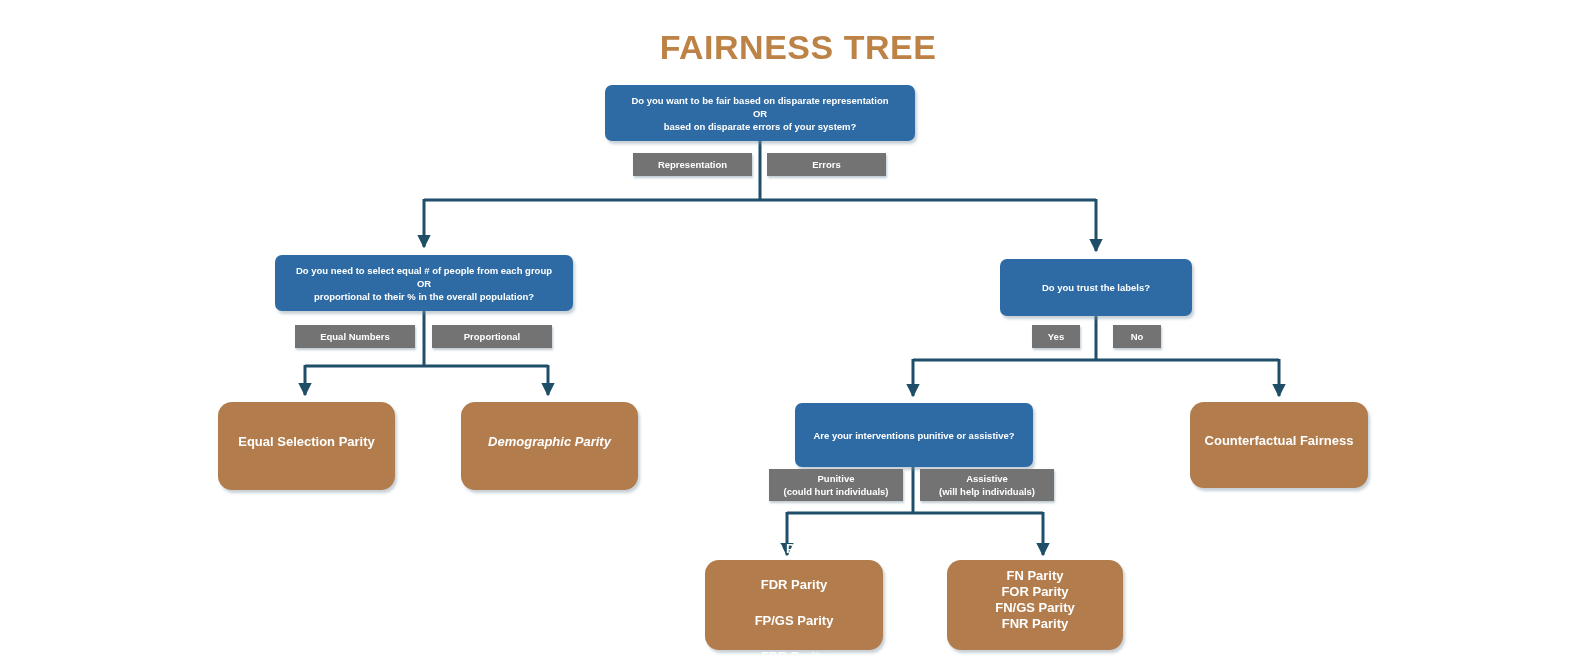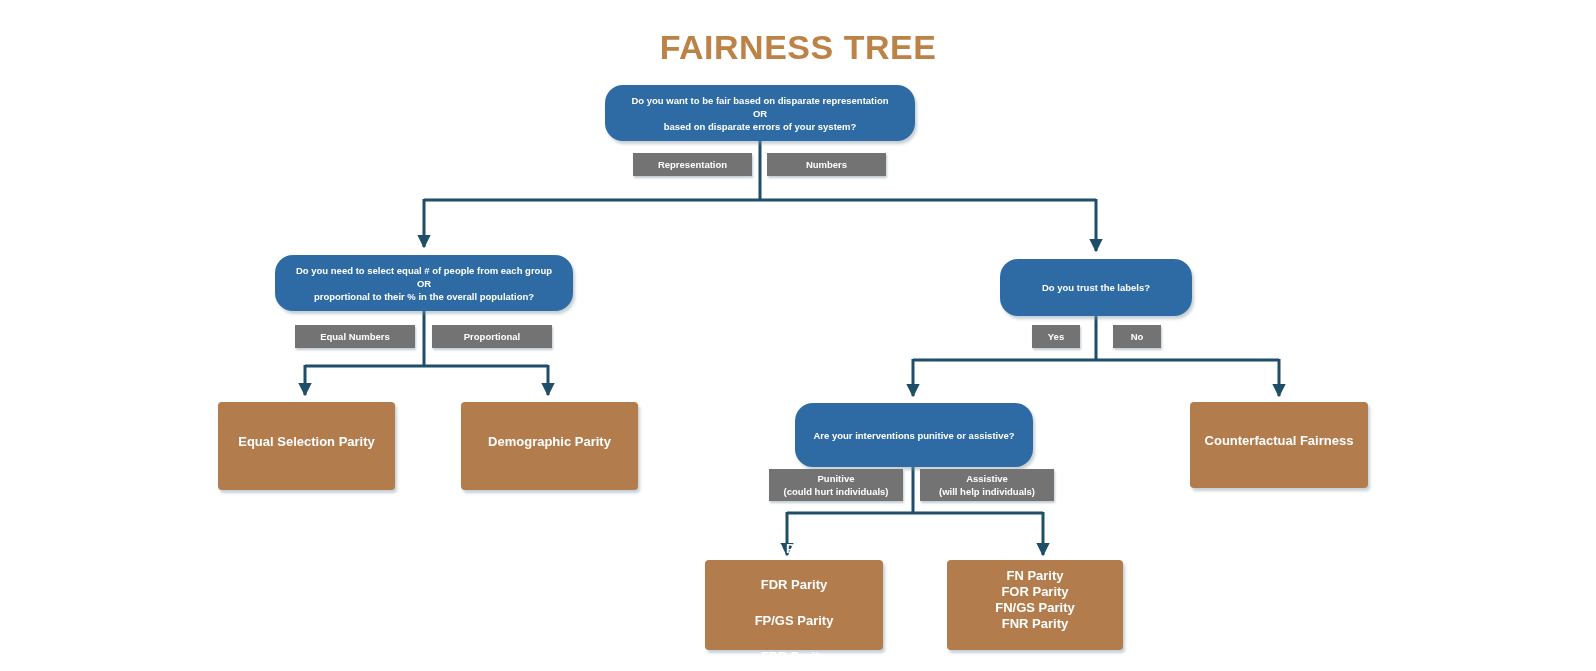--- a/index.html
+++ b/index.html
@@ -7,35 +7,35 @@
     position:relative;width:1596px;height:671px;background:#ffffff;overflow:hidden;
     font-family:"Liberation Sans","DejaVu Sans",sans-serif;
   }
   #wires{position:absolute;left:0;top:0;width:1596px;height:671px;}
   .abs{position:absolute;box-sizing:border-box;}
   .title{
     width:100%;text-align:center;top:28px;left:0;
     font-size:34px;font-weight:bold;color:#bd8246;letter-spacing:0.5px;
   }
   .qnode{
-    background:#2e6ba4;border-radius:18px;color:#ffffff;font-weight:bold;
+    background:#2e6ba4;border-radius:7px;color:#ffffff;font-weight:bold;
     display:flex;flex-direction:column;align-items:center;justify-content:center;
     box-shadow:2px 3px 3px rgba(130,150,165,0.45);
     text-align:center;
   }
   .qline{font-size:9.5px;line-height:13px;white-space:nowrap;}
   .ans{
     background:#737373;color:#ffffff;font-weight:bold;
     display:flex;flex-direction:column;align-items:center;justify-content:center;
     box-shadow:1px 2px 2px rgba(140,160,175,0.55);
     text-align:center;
   }
   .ansline{font-size:9.5px;line-height:13px;white-space:nowrap;}
   .leaf{
-    background:#b27c4d;border-radius:4px;color:#ffffff;font-weight:bold;
+    background:#b27c4d;border-radius:14px;color:#ffffff;font-weight:bold;
     display:flex;flex-direction:column;align-items:center;justify-content:center;
     box-shadow:2px 3px 3px rgba(130,150,165,0.45);
     text-align:center;padding-bottom:8px;
   }
   .leafline{font-size:13px;line-height:16px;white-space:nowrap;}
 </style>
 </head>
 <body>
 
 <div id="canvas">
@@ -74,21 +74,21 @@
 
   <div class="abs qnode" style="left:605px;top:85px;width:310px;height:56px;">
     <div class="qline">Do you want to be fair based on disparate representation</div>
     <div class="qline">OR</div>
     <div class="qline">based on disparate errors of your system?</div>
   </div>
   <div class="abs ans" style="left:633px;top:153px;width:119px;height:23px;">
     <div class="ansline">Representation</div>
   </div>
   <div class="abs ans" style="left:767px;top:153px;width:119px;height:23px;">
-    <div class="ansline">Numbers</div>
+    <div class="ansline">Errors</div>
   </div>
 
   <div class="abs qnode" style="left:275px;top:255px;width:298px;height:56px;">
     <div class="qline">Do you need to select equal # of people from each group</div>
     <div class="qline">OR</div>
     <div class="qline">proportional to their % in the overall population?</div>
   </div>
   <div class="abs ans" style="left:295px;top:325px;width:120px;height:23px;">
     <div class="ansline">Equal Numbers</div>
   </div>
@@ -114,21 +114,21 @@
     <div class="ansline">(could hurt individuals)</div>
   </div>
   <div class="abs ans" style="left:920px;top:469px;width:134px;height:32px;">
     <div class="ansline">Assistive</div>
     <div class="ansline">(will help individuals)</div>
   </div>
 
   <div class="abs leaf" style="left:218px;top:402px;width:177px;height:88px;">
     <div class="leafline">Equal Selection Parity</div>
   </div>
-  <div class="abs leaf" style="left:461px;top:402px;width:177px;height:88px;">
+  <div class="abs leaf" style="left:461px;top:402px;width:177px;height:88px;font-style:italic;">
     <div class="leafline">Demographic Parity</div>
   </div>
   <div class="abs leaf" style="left:1190px;top:402px;width:178px;height:86px;">
     <div class="leafline">Counterfactual Fairness</div>
   </div>
   <div class="abs leaf" style="left:705px;top:560px;width:178px;height:90px;padding-bottom:4px;gap:20px;">
     <div class="leafline">FP Parity</div>
     <div class="leafline">FDR Parity</div>
     <div class="leafline">FP/GS Parity</div>
     <div class="leafline">FPR Parity</div>

